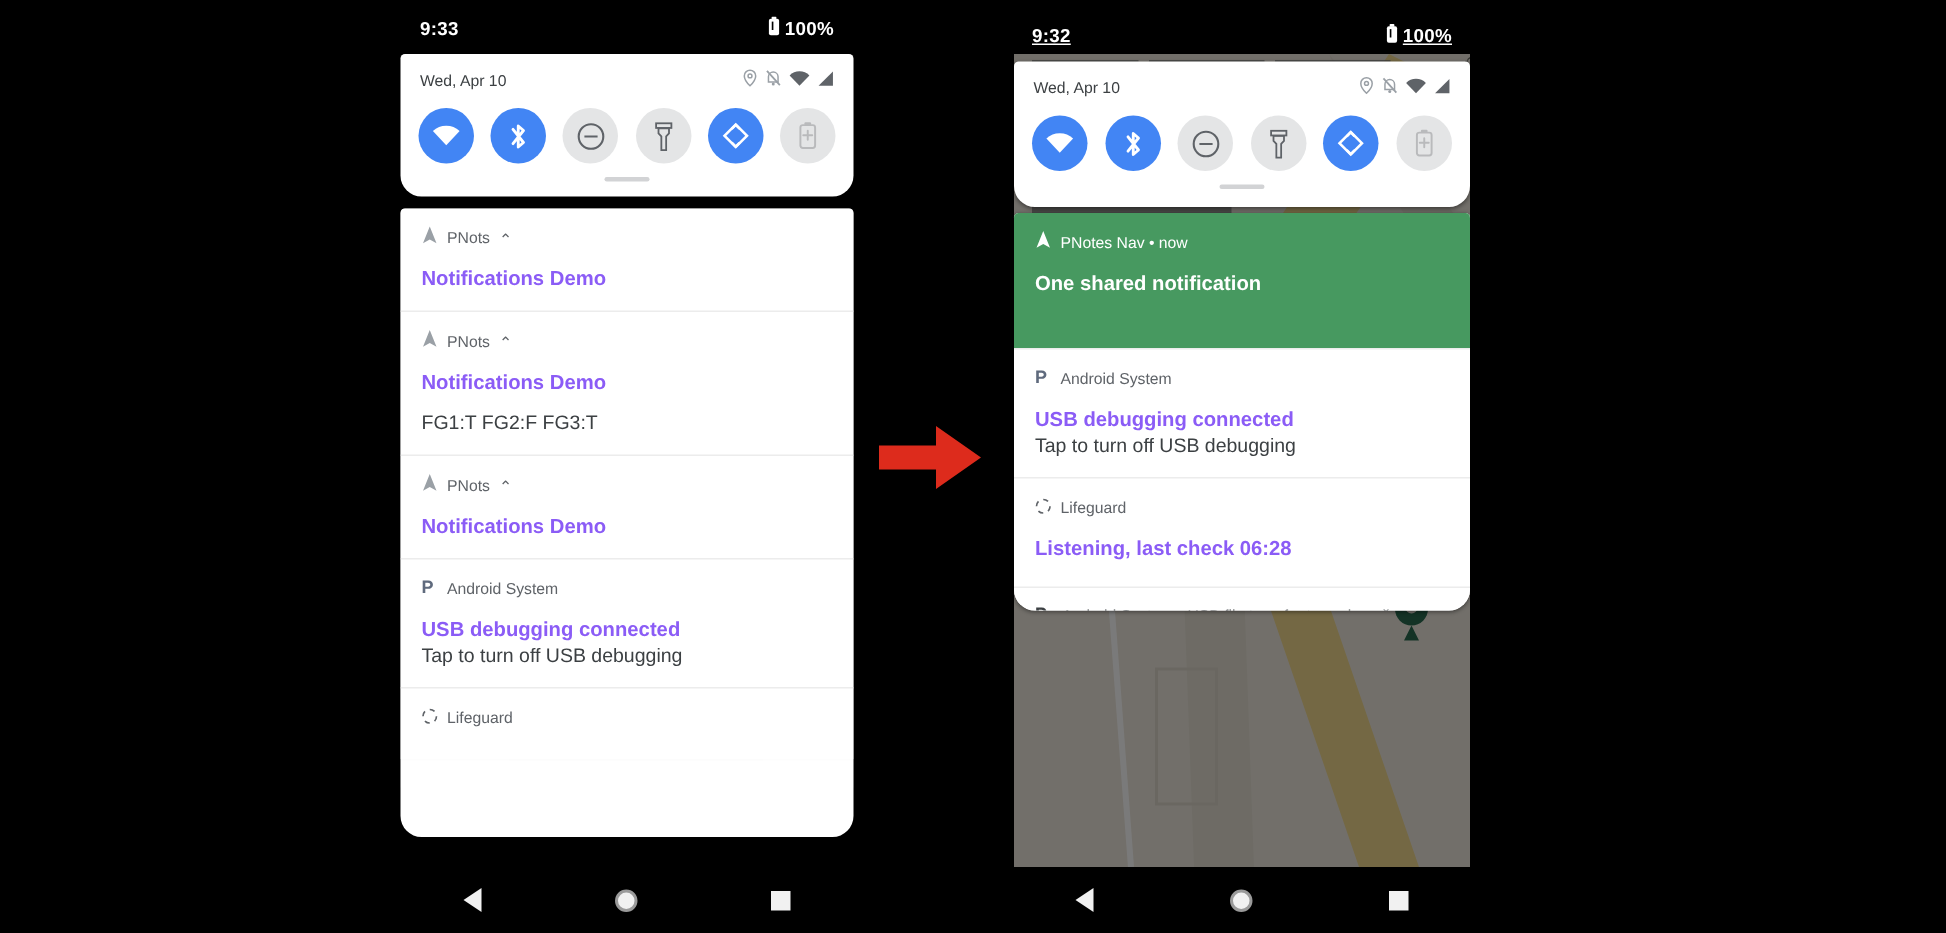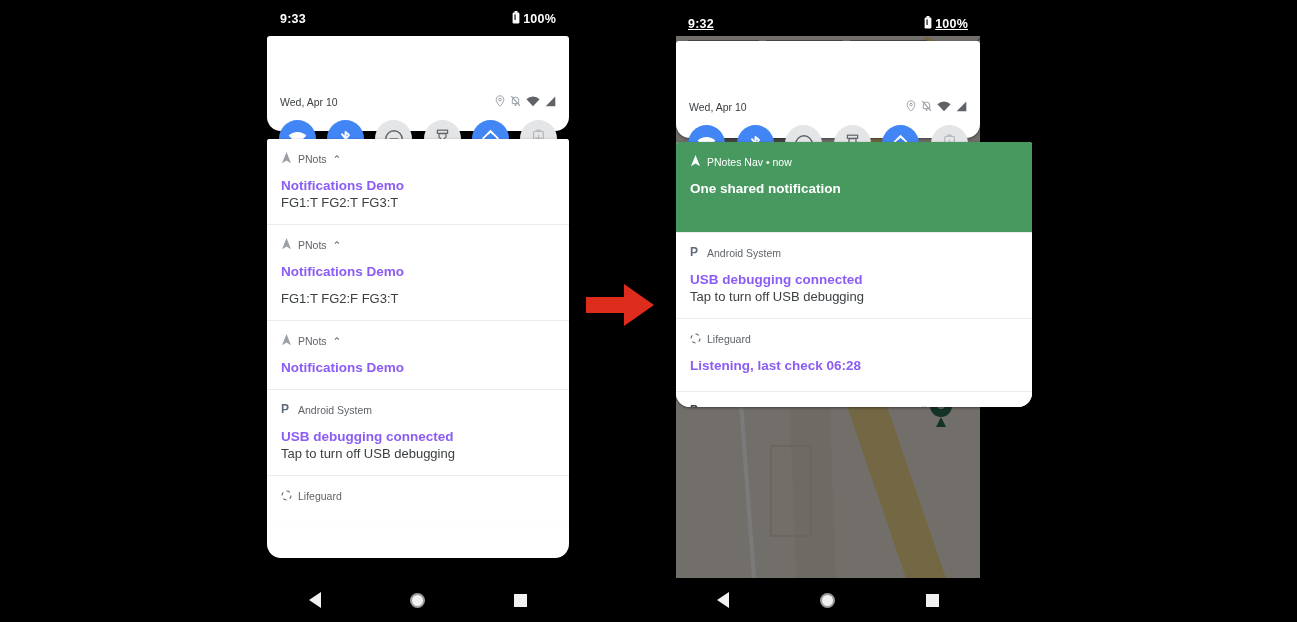--- a/index.html
+++ b/index.html
@@ -29,21 +29,20 @@
 
   
   .qs-panel {
     position: absolute; background: #ffffff;
     border-radius: 3px 3px 14px 14px;
     box-shadow: 0 1px 3px rgba(0,0,0,.45);
   }
   .qs-header {
     display: flex; align-items: center; justify-content: space-between;
     padding: 9px 13px 0 13px;
-    margin-top: 48px;
   }
   .qs-date { font-size: 10.5px; color: #3c4043; }
   .qs-sysicons { display: flex; align-items: center; gap: 5px; }
   .qs-tiles { display: flex; align-items: center; justify-content: space-between;
     padding: 9px 12px 0 12px; }
   .tile { border-radius: 50%; display: flex; align-items: center; justify-content: center; }
   .tile.on  { background: #4285f4; }
   .tile.off { background: #e4e5e6; }
   .qs-handle { margin: 9px auto 8px auto; width: 30px; height: 3px;
     background: #d2d3d5; border-radius: 2px; }
@@ -188,21 +187,20 @@
 
       <div class="notif" style="padding:11px 14px 14px 14px;">
         <div class="notif-head">
           <span><svg width="11" height="13" viewBox="0 0 11 13">
                 <path d="M5.5 1 10 12.2 5.5 9.6 1 12.2z" fill="#9aa0a6"></path>
               </svg></span>
           <span class="notif-app">PNots</span>
           <span class="notif-app">⌃</span>
         </div>
         <div class="notif-title" style="font-size:13.5px;margin-top:10px;">Notifications Demo</div>
-        <div class="notif-text" style="font-size:13px;margin-top:2px;">FG1:T FG2:T FG3:T</div>
       </div>
 
       <div class="notif" style="padding:11px 14px 14px 14px;">
         <div class="notif-head">
           <span><svg width="11" height="13" viewBox="0 0 11 13">
                 <path d="M5.5 1 10 12.2 5.5 9.6 1 12.2z" fill="#9aa0a6"></path>
               </svg></span>
           <span class="notif-app">PNots</span>
           <span class="notif-app">⌃</span>
         </div>
@@ -385,21 +383,21 @@
           <svg width="13" height="19" viewBox="0 0 13 19">
               <rect x="1.6" y="2.4" width="9.8" height="15.2" rx="1.6" fill="none" stroke="#b9babc" stroke-width="1.3"></rect>
               <rect x="4.3" y="0.5" width="4.4" height="2" rx=".7" fill="#b9babc"></rect>
               <path d="M6.5 6.2v6M3.5 9.2h6" stroke="#b9babc" stroke-width="1.3" stroke-linecap="round"></path>
             </svg>
         </div>
       </div>
       <div class="qs-handle"></div>
     </div>
 
-    <div class="notif-stack" style="left:4px; top:142px; width:356px; height:265px;">
+    <div class="notif-stack" style="left:4px; top:142px; width:304px; height:265px;">
 
       <div class="notif green" style="padding:11px 14px 36px 14px;">
         <div class="notif-head">
           <span><svg width="11" height="13" viewBox="0 0 11 13">
                 <path d="M5.5 1 10 12.2 5.5 9.6 1 12.2z" fill="#ffffff"></path>
               </svg></span>
           <span class="notif-app">PNotes Nav • now</span>
         </div>
         <div class="notif-title" style="font-size:13.5px;margin-top:10px;">One shared notification</div>
       </div>

